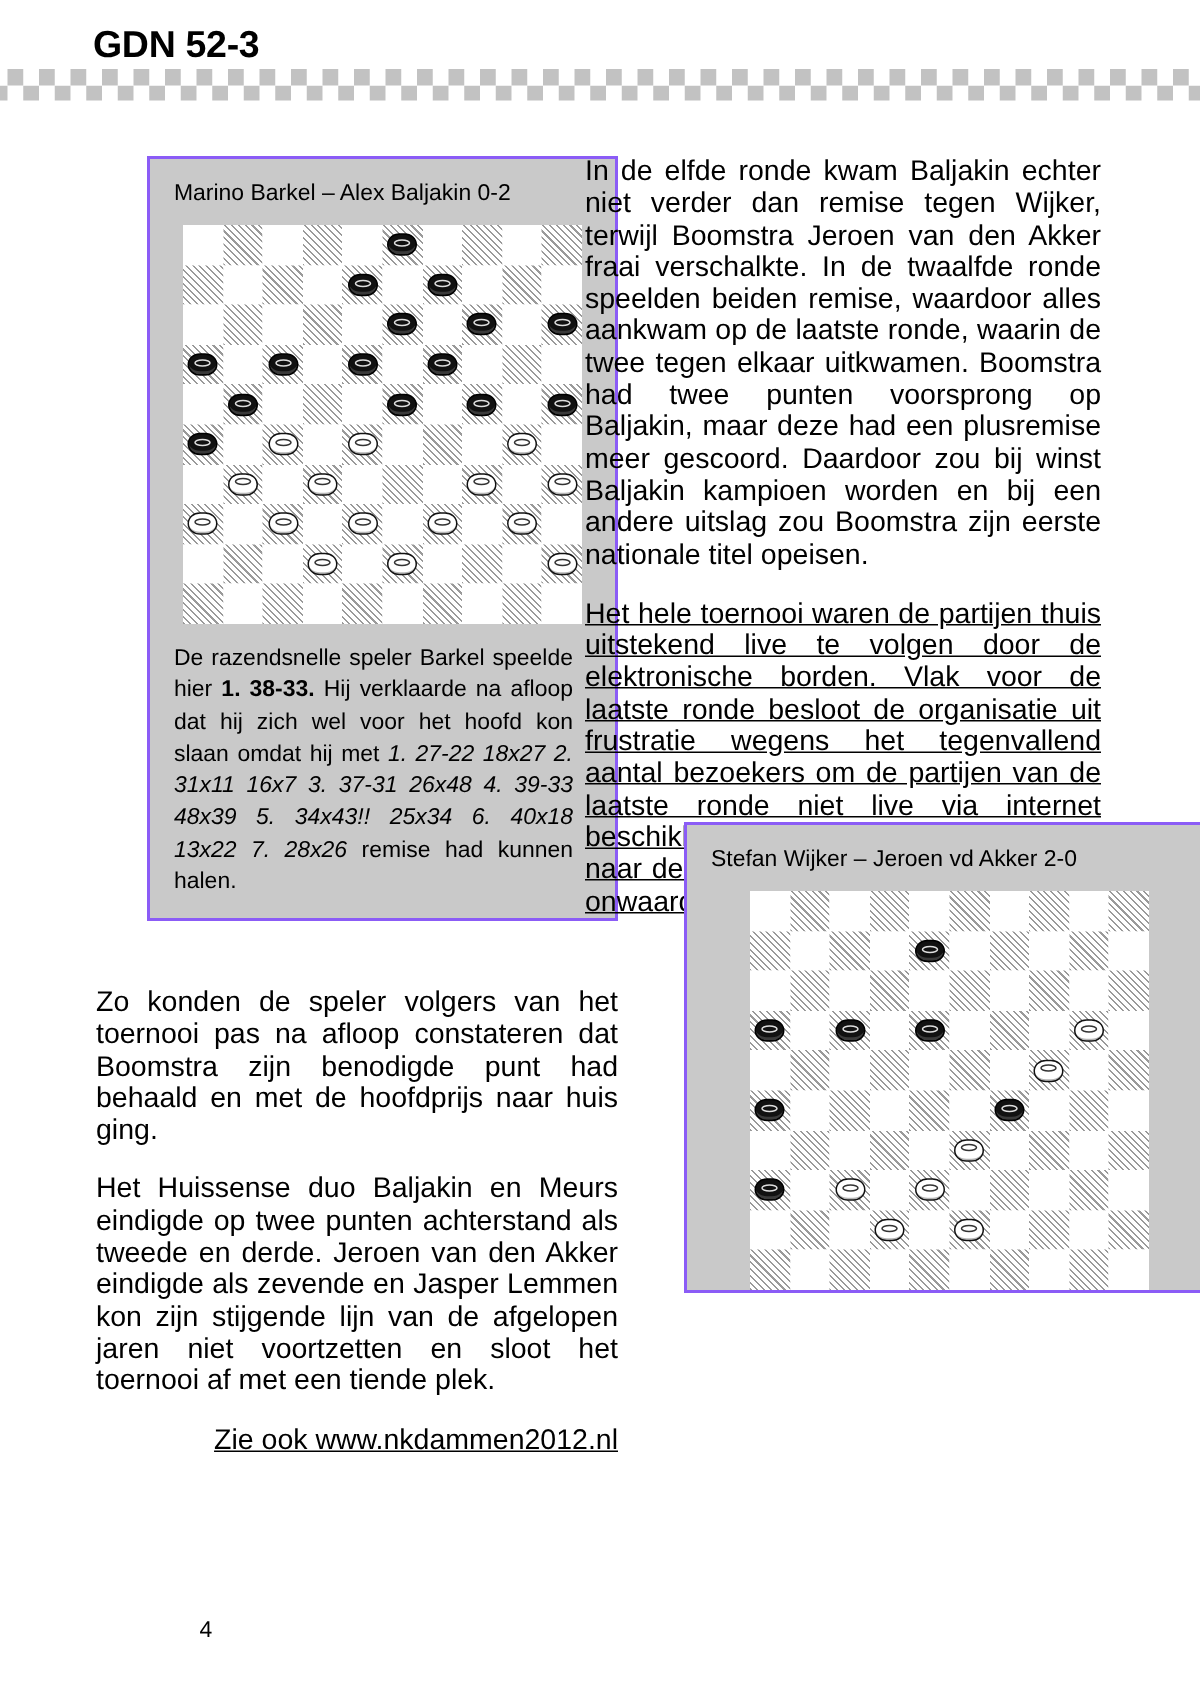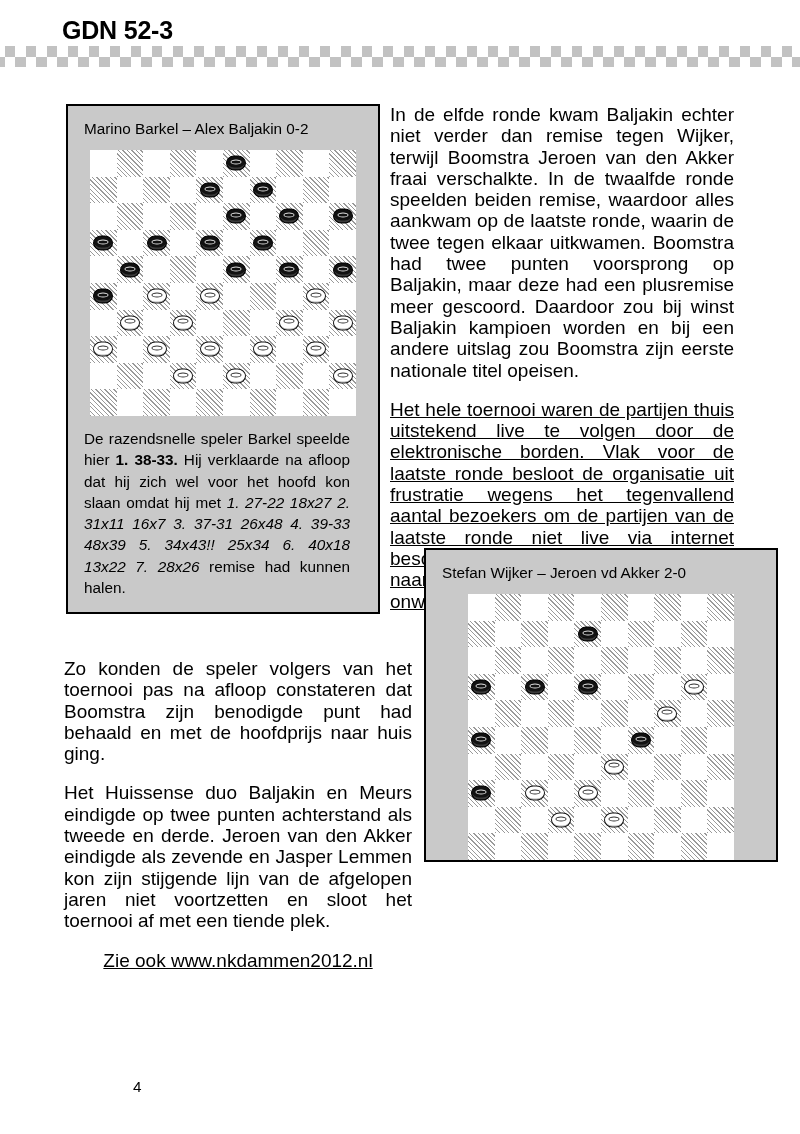--- a/index.html
+++ b/index.html
@@ -51,28 +51,29 @@
   }
 
   .para {
     font-size: 19px;
     line-height: 21.3px;
     text-align: justify;
     margin: 0 0 18px 0;
     font-family: "Liberation Sans", sans-serif;
   }
   .para.last { margin-bottom: 0; text-decoration: underline; }
-  .para.nojust { text-align: center; }
+  .para.nojust { text-align: right; }
 
   
   .diagram-box {
     background: #c9c9c9;
-    border: 2px solid #000000;
+    border: 2px solid #8b5cf6;
     box-sizing: border-box;
     padding: 0;
+    margin-left: 32px;
   }
   .diagram-title {
     font-size: 15.3px;
     line-height: 18px;
     padding: 14px 0 0 16px;
     font-family: "Liberation Sans", sans-serif;
   }
   .board-wrap {
     display: flex;
     justify-content: center;

